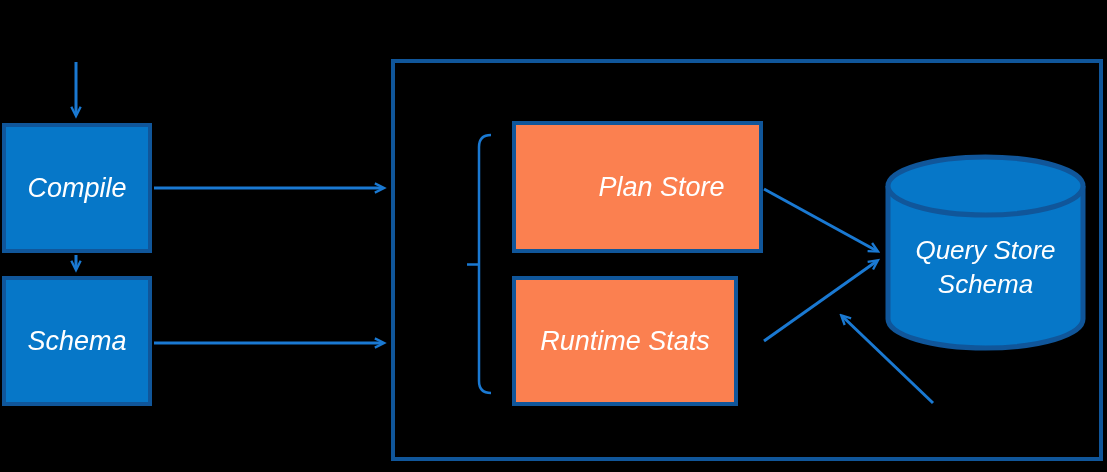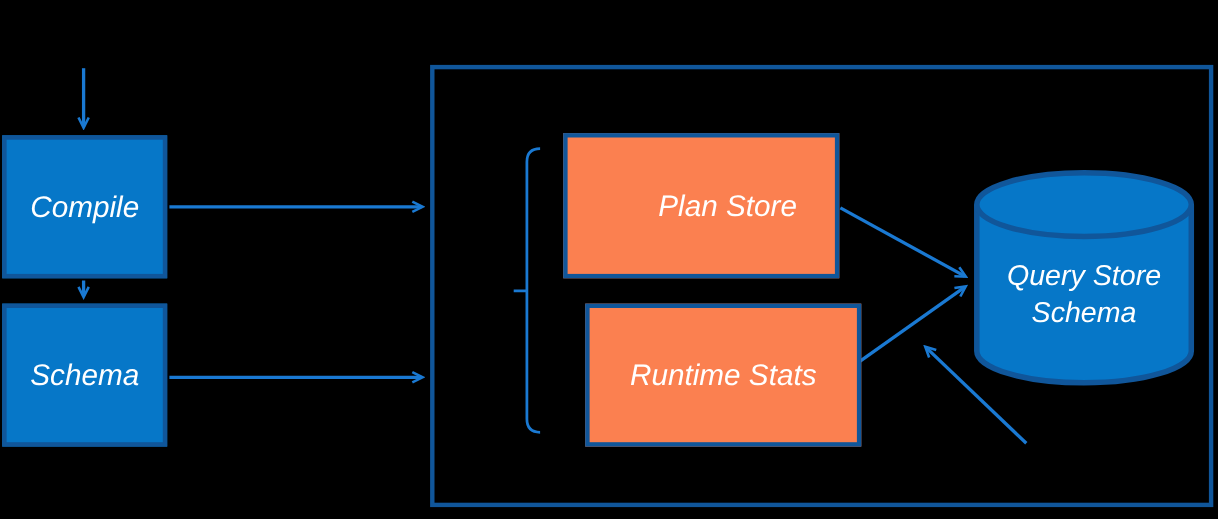--- a/index.html
+++ b/index.html
@@ -46,21 +46,21 @@
     color: var(--text, #fff);
     font-size: 27px;
     text-align: center;
   }
   .node.blue   { background: var(--box_fill_blue, #0677c8); }
   .node.orange { background: var(--orange_fill, #fb8050); }
 
   #compile-node  { left: 2px;   top: 123px; width: 150px; height: 130px; }
   #execute-node  { left: 2px;   top: 276px; width: 150px; height: 130px; }
   #plan-store-node    { left: 512px; top: 121px; width: 251px; height: 132px; padding-left: 48px; }
-  #runtime-stats-node { left: 512px; top: 276px; width: 251px; height: 130px; margin-left: 20px; }
+  #runtime-stats-node { left: 512px; top: 276px; width: 226px; height: 130px; }
 
   #container-box {
     position: absolute;
     left: 391px; top: 59px;
     width: 712px; height: 402px;
     box-sizing: border-box;
     border: 4px solid var(--box_border, #10569a);
     background: transparent;
   }
   #cylinder-label {

